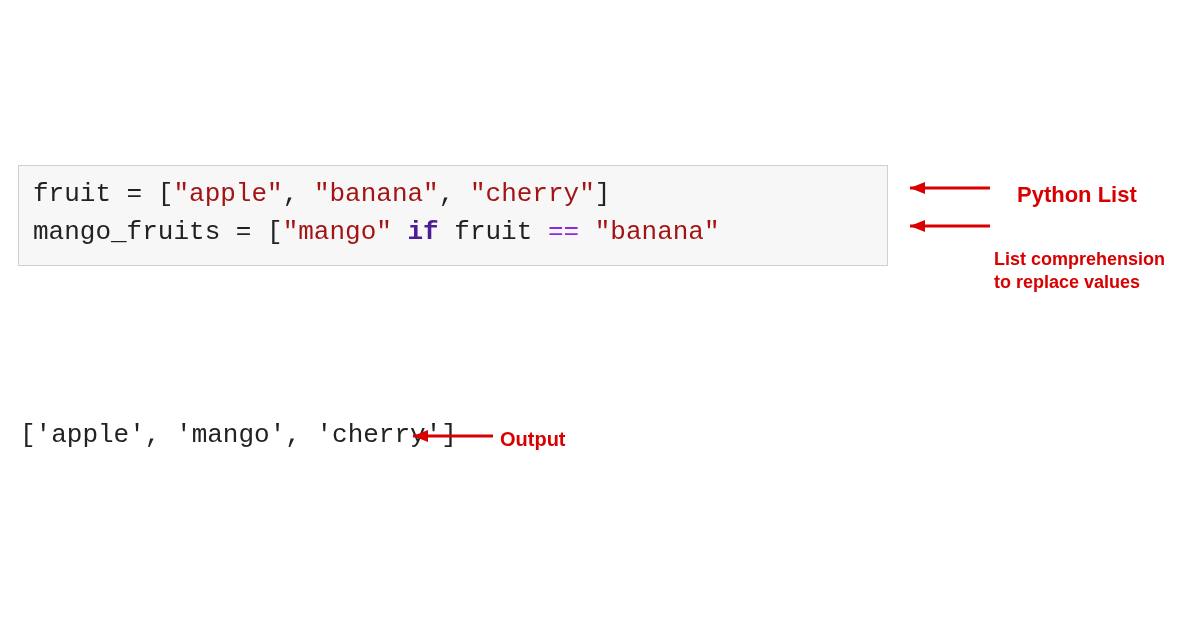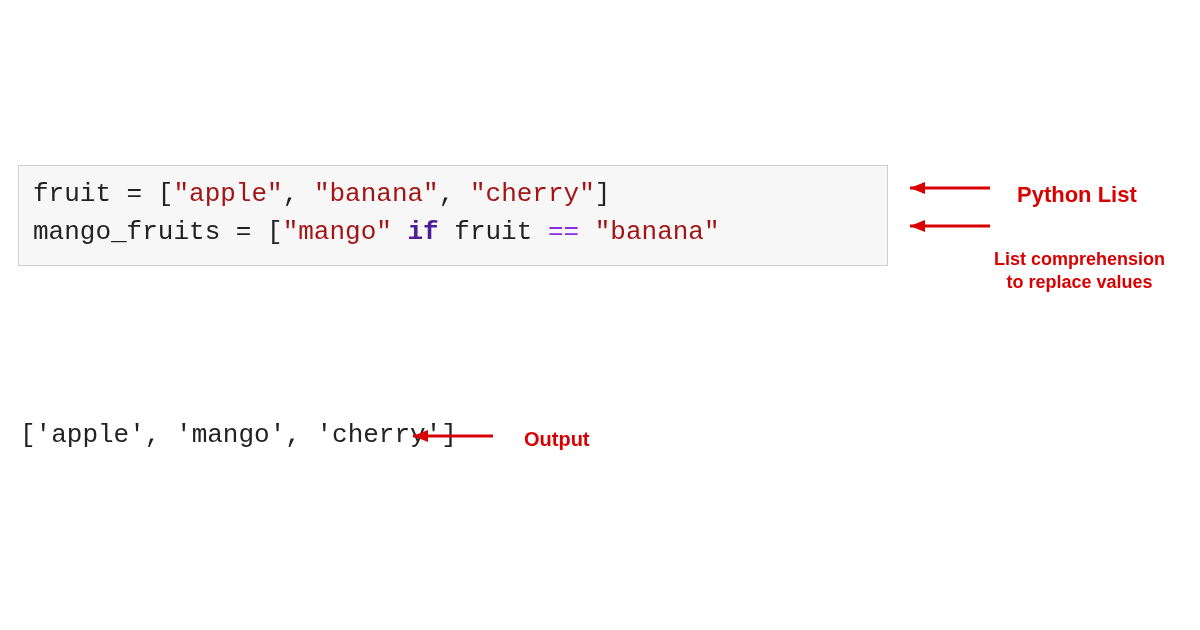--- a/index.html
+++ b/index.html
@@ -49,21 +49,21 @@
     }
     .arrow line {
       stroke: #d80000;
       stroke-width: 3;
     }
     .arrow polygon {
       fill: #d80000;
     }
     .ann1 { left: 1000px; top: 182px; font-size: 22px; margin-left: 17px; }
     .ann2 { left: 994px; top: 216px; font-size: 18px; line-height: 1.25; margin-top: 32px; }
-    .ann3 { left: 524px; top: 428px; font-size: 20px; }
+    .ann3 { left: 500px; top: 428px; font-size: 20px; }
   </style>
 </head>
 <body>
 
 <div class="code-block">
   <div><span>fruit</span><span> = [</span><span class="tok-str">"apple"</span><span>, </span><span class="tok-str">"banana"</span><span>, </span><span class="tok-str">"cherry"</span><span>]</span></div>
   <div><span>mango_fruits</span><span> = [</span><span class="tok-str">"mango"</span><span> </span><span class="tok-kw">if</span><span> fruit </span><span class="tok-op">==</span><span> </span><span class="tok-str">"banana"</span></div>
   <div style="white-space:pre;"></div>
 </div>
 
@@ -74,20 +74,20 @@
   <polygon points="15,10 30,4 30,16"></polygon>
 </svg>
 <div class="annotation ann1">Python List</div>
 
 <svg class="arrow" style="left:895px; top:216px; width:100px; height:20px;">
   <line x1="15" y1="10" x2="95" y2="10"></line>
   <polygon points="15,10 30,4 30,16"></polygon>
 </svg>
 <div class="annotation ann2">
   <div>List comprehension</div>
-  <div style="text-align:center;">to replace values</div>
+  <div style="text-align:left;">to replace values</div>
 </div>
 
 <svg class="arrow" style="left:398px; top:426px; width:100px; height:20px;">
   <line x1="15" y1="10" x2="95" y2="10"></line>
   <polygon points="15,10 30,4 30,16"></polygon>
 </svg>
 <div class="annotation ann3">Output</div>
 
 </body></html>

